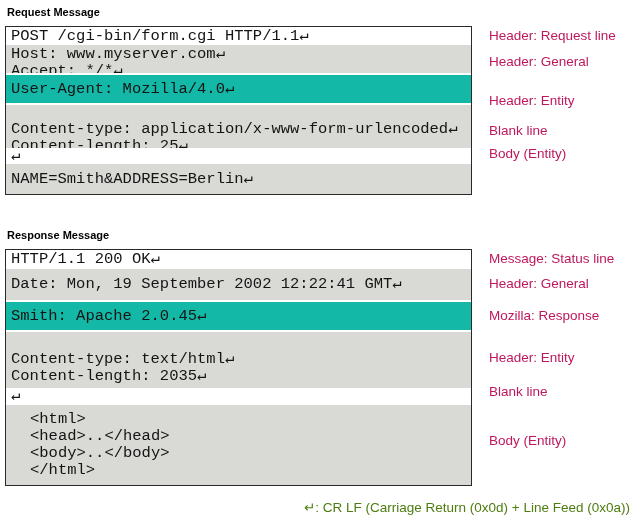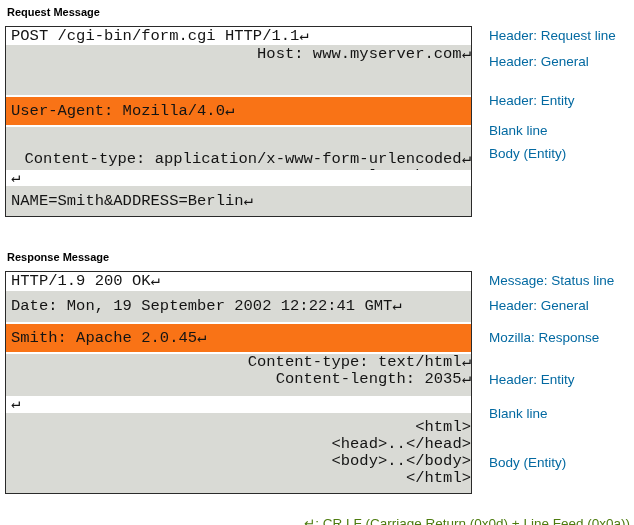--- a/index.html
+++ b/index.html
@@ -5,50 +5,50 @@
   html,body{margin:0;padding:0;background:#fff;}
   .page{
     width:634px;height:525px;box-sizing:border-box;
     padding:4px 0 0 5px;position:relative;background:#fff;
     font-family:"Liberation Sans",sans-serif;color:#000;
   }
   .section-title{
     font-size:11px;font-weight:bold;margin:0 0 6px 2px;line-height:16px;
   }
   .response-section{margin-top:32px;}
-  .diagram{display:flex;align-items:flex-start;text-align:right;}
+  .diagram{display:flex;align-items:flex-start;}
   .msgbox{
     width:467px;box-sizing:border-box;border:1px solid #2a2a2a;background:#fff;
   }
   .band{
     box-sizing:border-box;padding-left:5px;
     font-family:"Liberation Mono","DejaVu Sans Mono",monospace;
     font-size:15.5px;color:#141414;overflow:hidden;
   }
   .band .line{line-height:17px;white-space:pre;}
   .bg-white{background:#ffffff;}
   .bg-light{background:#d9dad5;}
-  .bg-dark{background:#f97316;margin:2px 0;}
+  .bg-dark{background:#14b8a6;margin:2px 0;}
   
   .rq0{height:18px;display:flex;align-items:center;}
-  .rq1{height:50px;padding-top:1px;}
+  .rq1{height:28px;padding-top:1px;}
   .rq2{height:28px;display:flex;align-items:center;}
-  .rq3{height:43px;padding-top:24px;}
+  .rq3{height:43px;padding-top:16px;}
   .rq4{height:16px;display:flex;align-items:center;}
   .rq5{height:30px;display:flex;align-items:center;}
   
   .rs0{height:19px;display:flex;align-items:center;}
   .rs1{height:31px;display:flex;align-items:center;}
   .rs2{height:28px;display:flex;align-items:center;}
-  .rs3{height:42px;padding-top:0;}
+  .rs3{height:56px;padding-top:19px;}
   .rs4{height:17px;display:flex;align-items:center;}
   .rs5{height:80px;padding-top:6px;padding-left:24px;}
   
   .labels{margin-left:17px;width:145px;}
-  .label-slot{display:flex;align-items:center;font-size:13.5px;color:#0369a1;white-space:nowrap;}
+  .label-slot{display:flex;align-items:center;font-size:13.5px;color:#be185d;white-space:nowrap;}
   .lq0{height:18px;}.lq1{height:35px;}.lq2{height:32px;}
   .lq3{height:43px;}.lq4{height:16px;}.lq5{height:30px;}
   .ls0{height:19px;}.ls1{height:31px;}.ls2{height:32px;}
   .ls3{height:52px;}.ls4{height:17px;}.ls5{height:80px;}
   .footer-note{
     margin-top:13px;width:625px;text-align:right;
     font-size:13.5px;color:#4d7c0f;
   }
 </style>
 </head>
@@ -58,20 +58,21 @@
 
   <div class="request-section">
     <div class="section-title">Request Message</div>
     <div class="diagram">
       <div class="msgbox">
         <div class="band bg-white rq0">
           <div class="line">POST /cgi-bin/form.cgi HTTP/1.1↵</div>
         </div>
         <div class="band bg-light rq1">
           <div class="line">Host: www.myserver.com↵</div>
+          <div class="line">Accept: */*↵</div>
         </div>
         <div class="band bg-dark rq2">
           <div class="line">User-Agent: Mozilla/4.0↵</div>
         </div>
         <div class="band bg-light rq3">
           <div class="line">Content-type: application/x-www-form-urlencoded↵</div>
           <div class="line">Content-length: 25↵</div>
         </div>
         <div class="band bg-white rq4">
           <div class="line">↵</div>
@@ -88,21 +89,21 @@
         <div class="label-slot lq5">Body (Entity)</div>
       </div>
     </div>
   </div>
 
   <div class="response-section">
     <div class="section-title">Response Message</div>
     <div class="diagram">
       <div class="msgbox">
         <div class="band bg-white rs0">
-          <div class="line">HTTP/1.9 200 OK↵</div>
+          <div class="line">HTTP/1.1 200 OK↵</div>
         </div>
         <div class="band bg-light rs1">
           <div class="line">Date: Mon, 19 September 2002 12:22:41 GMT↵</div>
         </div>
         <div class="band bg-dark rs2">
           <div class="line">Smith: Apache 2.0.45↵</div>
         </div>
         <div class="band bg-light rs3">
           <div class="line">Content-type: text/html↵</div>
           <div class="line">Content-length: 2035↵</div>

